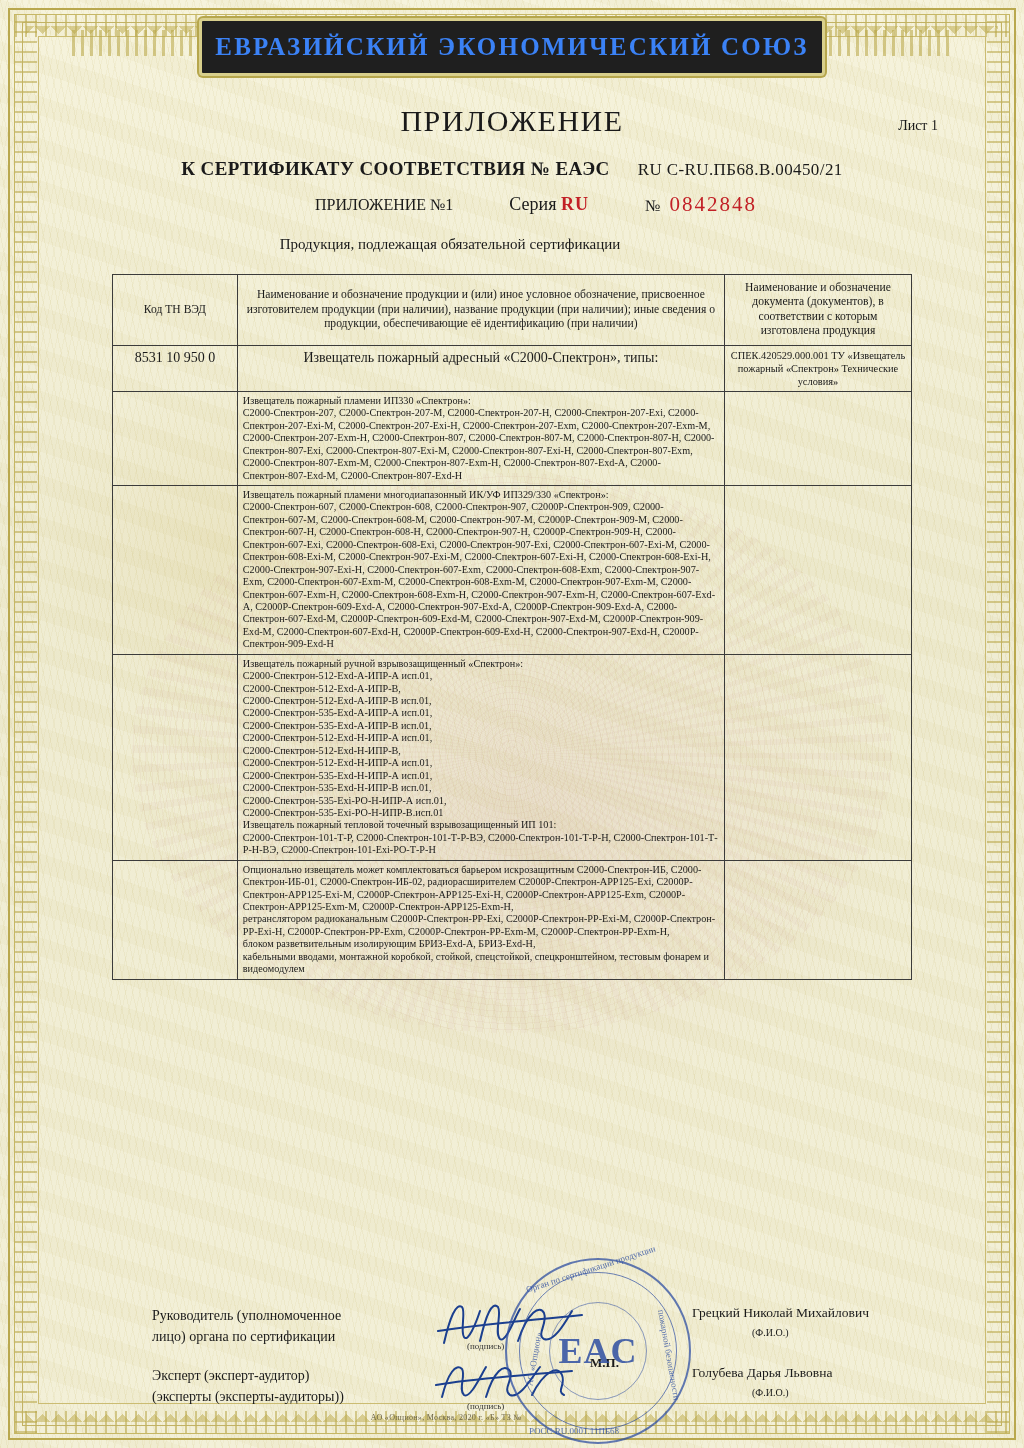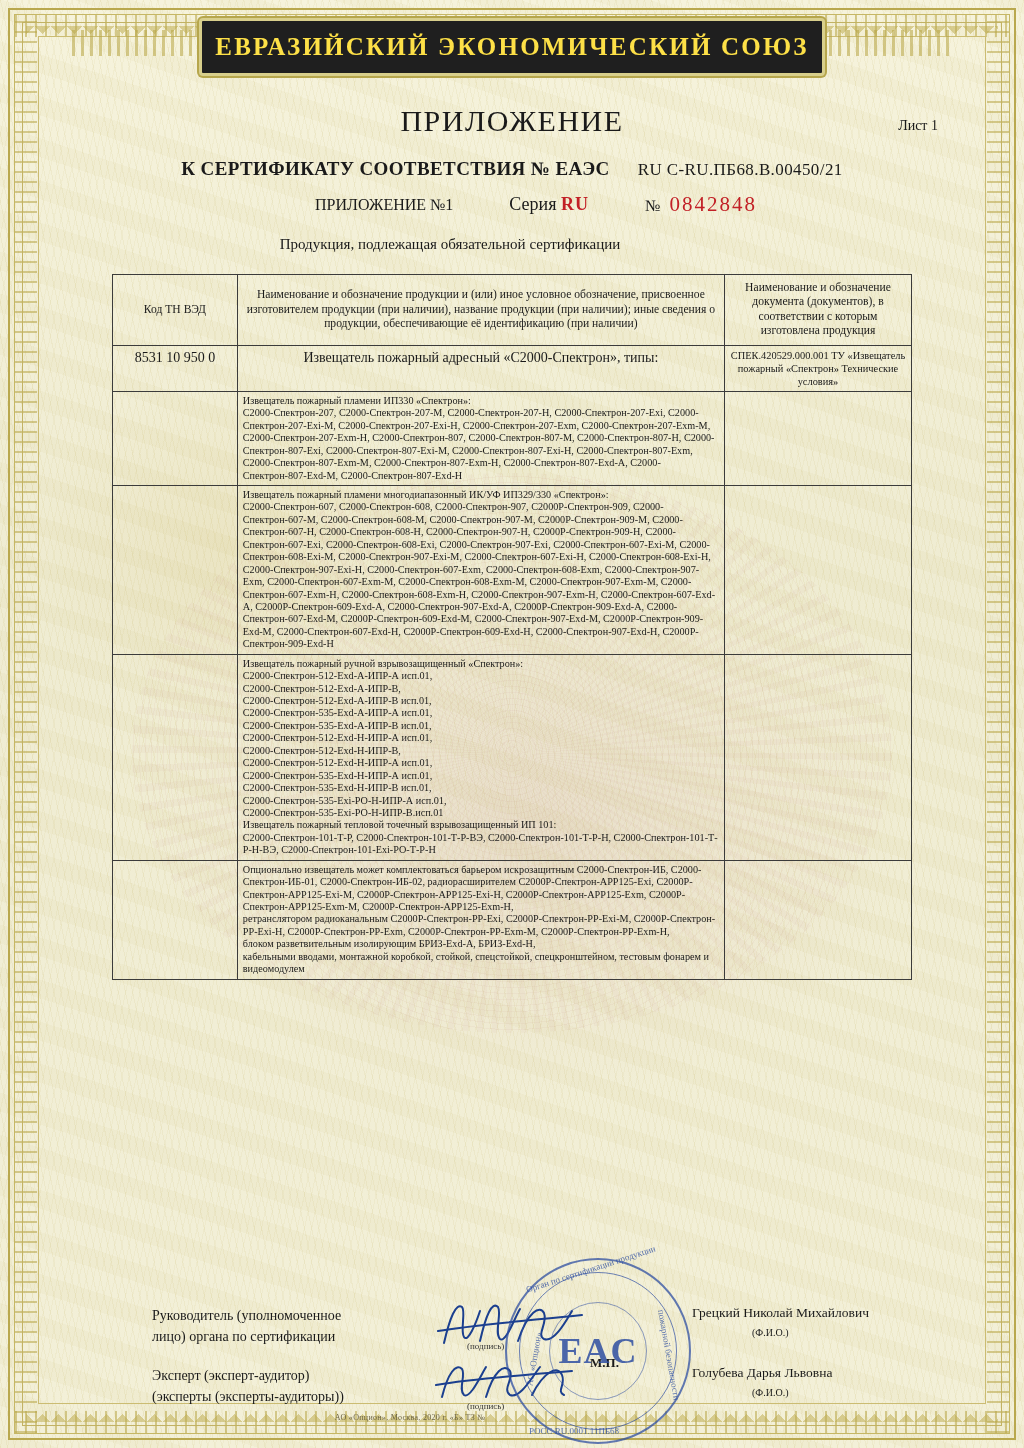--- a/index.html
+++ b/index.html
@@ -83,21 +83,21 @@
   .banner{
     position:absolute;left:50%;transform:translateX(-50%);
     top:18px;width:620px;height:52px;
     background:#1f1f1f;
     border:3px solid #d8cf8c;
     border-radius:4px;
     display:flex;align-items:center;justify-content:center;
     box-shadow:0 0 0 2px #b6a64c;
   }
   .banner-text{
-    color:#fde047;font-family:"Liberation Serif", serif;
+    color:#3b82f6;font-family:"Liberation Serif", serif;
     font-weight:bold;font-size:25px;letter-spacing:2.2px;
     white-space:nowrap;
   }
   .banner-wing{
     position:absolute;top:30px;width:150px;height:26px;
     background:repeating-linear-gradient(90deg, rgba(184,166,70,.7) 0 3px, rgba(255,255,255,0) 3px 9px);
     opacity:.8;
   }
   .banner-wing.left{left:72px;}
   .banner-wing.right{right:72px;}
@@ -190,21 +190,21 @@
     color:#2f4fa2;font-size:36px;font-weight:bold;opacity:.85;letter-spacing:1px;
   }
   .stamp-text{
     position:absolute;inset:0;color:#2f4fa2;opacity:.8;
     font-size:9px;
   }
   .stamp-text span{position:absolute;white-space:nowrap;}
 
   .footer{
     position:absolute;left:0;bottom:26px;width:820px;text-align:center;
-    font-size:8px;color:#6a6243;letter-spacing:.3px;
+    font-size:8px;color:#6a6243;letter-spacing:.3px;padding-left:36px;
   }
   .watermark-diag{
     position:absolute;left:0;top:0;width:1024px;height:1448px;
     pointer-events:none;
     background:repeating-linear-gradient(18deg, rgba(180,162,70,.05) 0 18px, rgba(255,255,255,0) 18px 40px);
   }
 </style>
 </head>
 <body>
 

